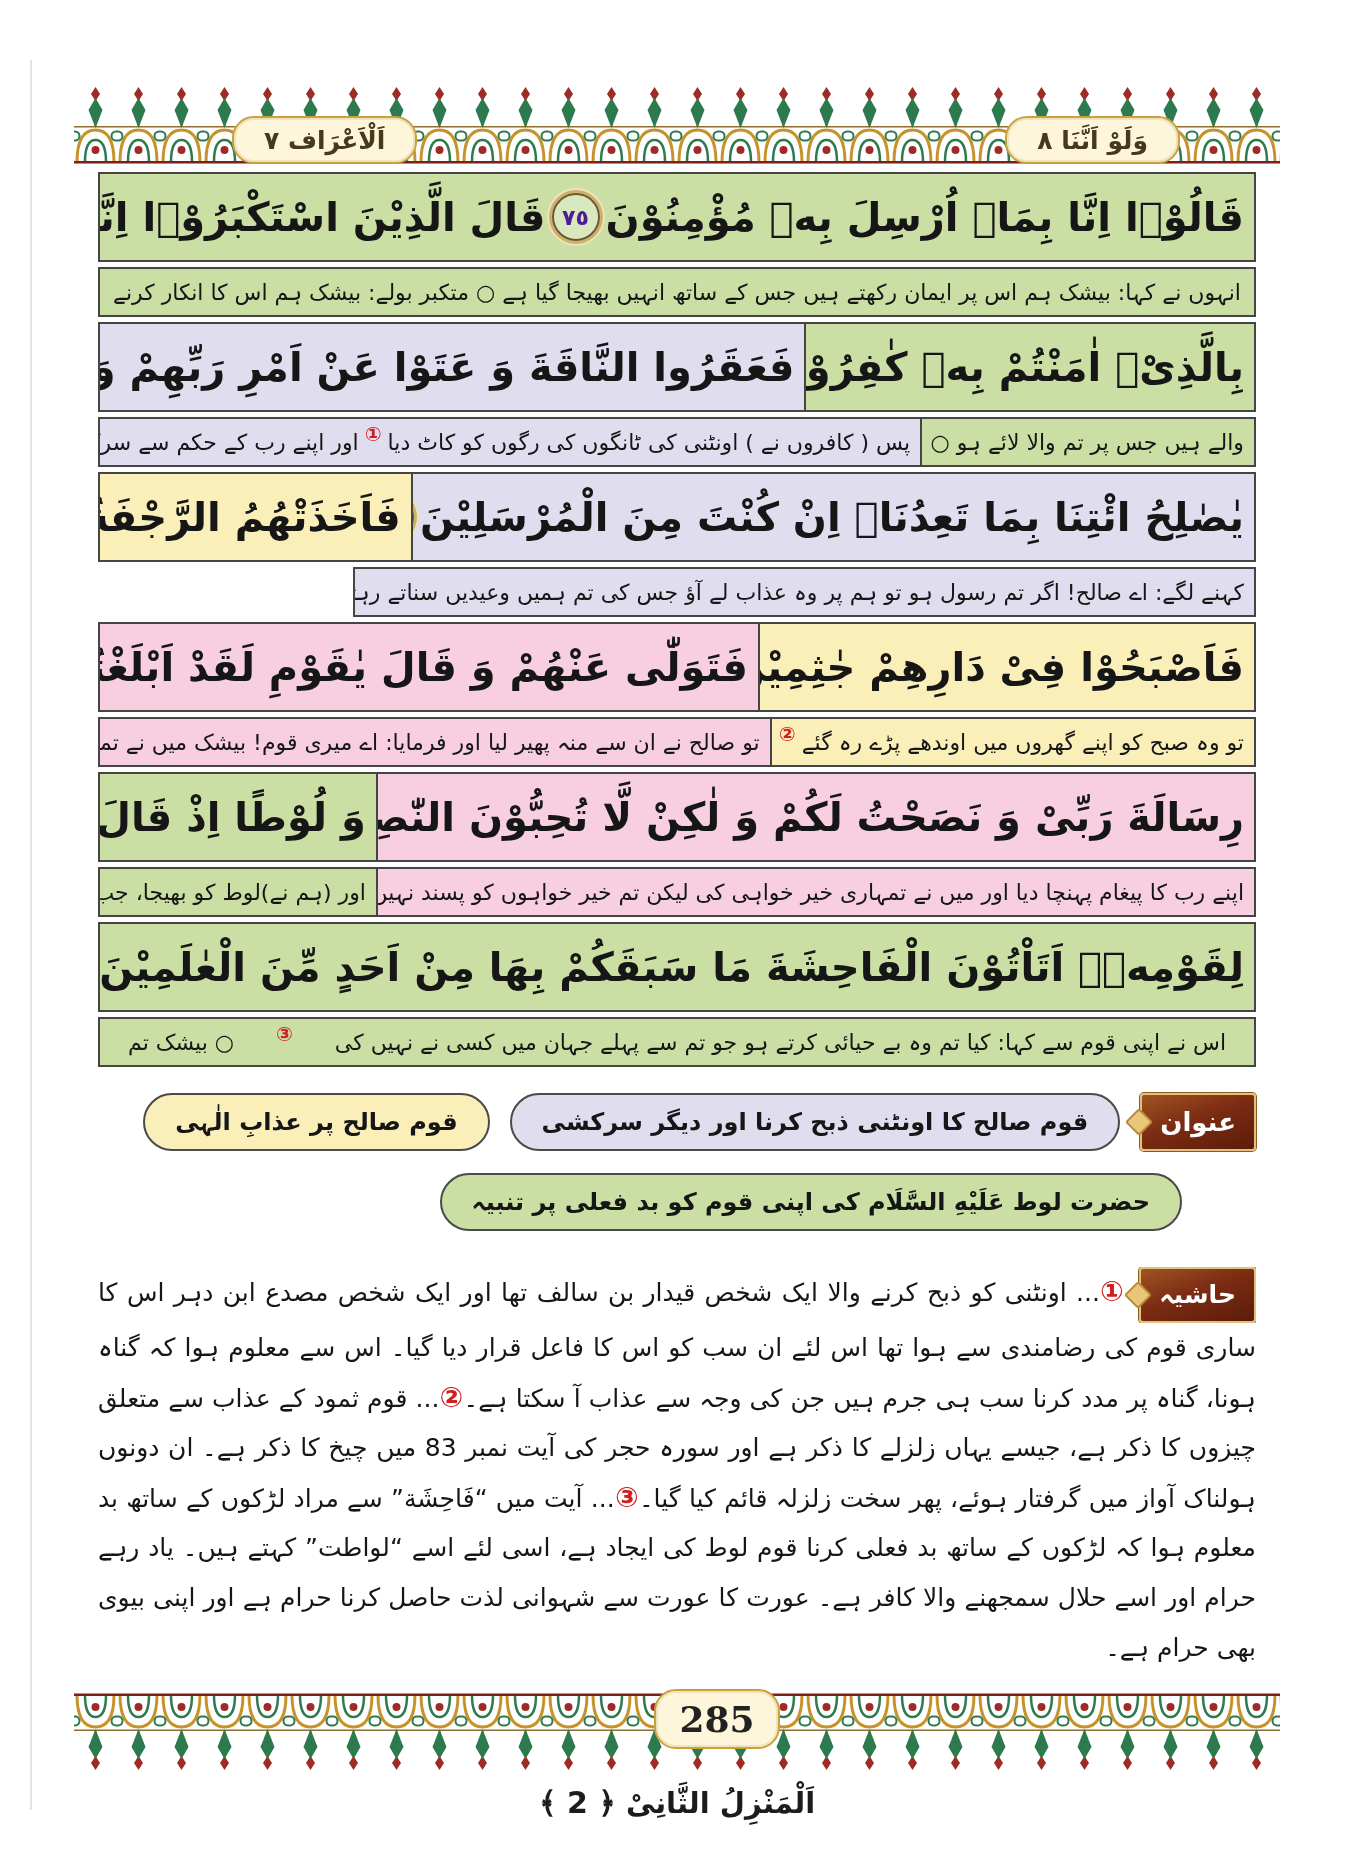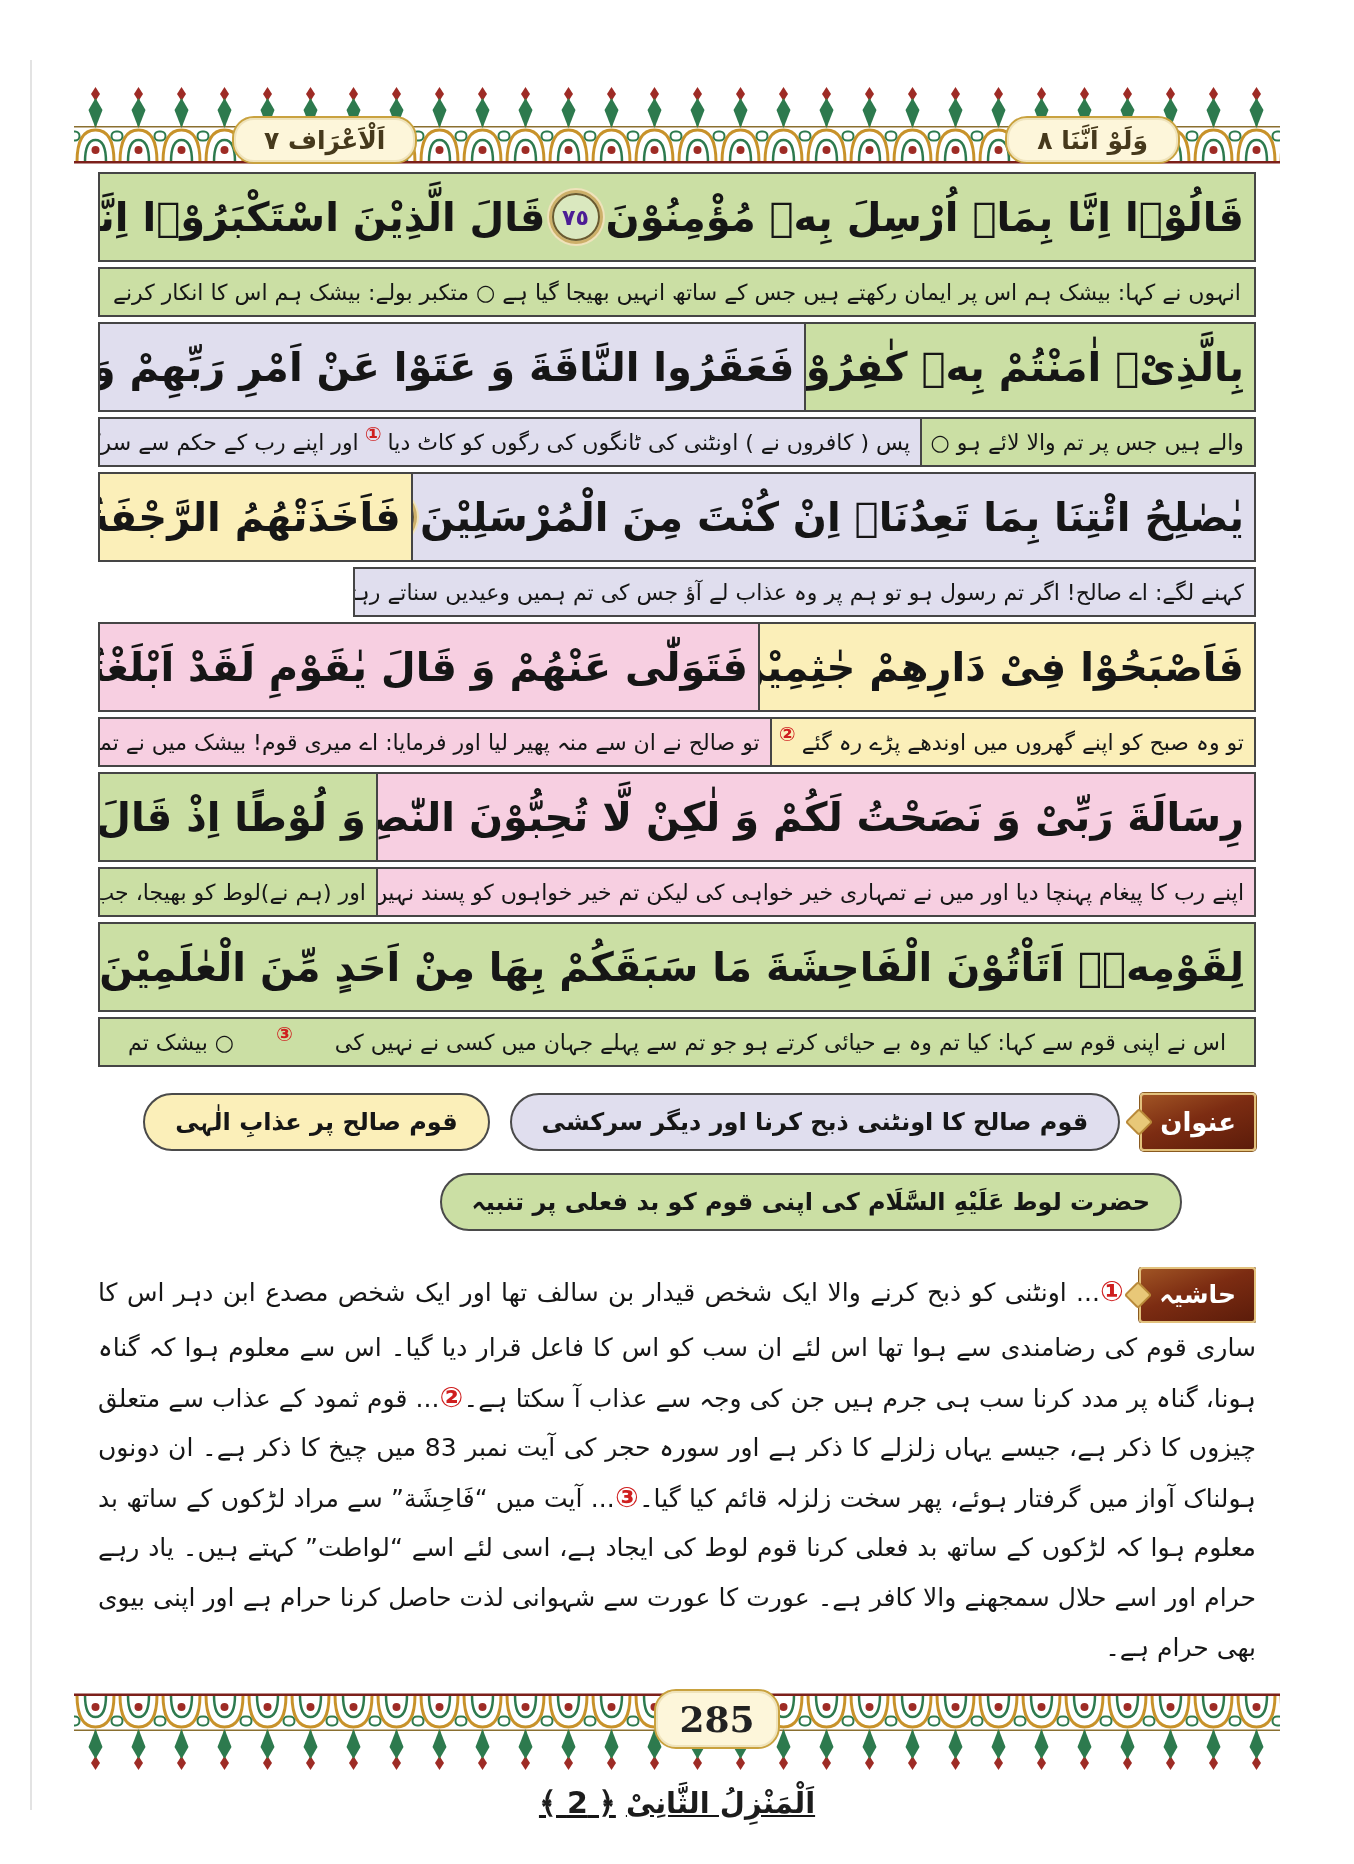--- a/index.html
+++ b/index.html
@@ -74,21 +74,21 @@
   
   .footnotes{margin:36px 98px 0;direction:rtl;}
   .fn-line{font-size:25px;line-height:50px;height:50px;text-align:justify;text-align-last:justify;overflow:hidden;}
   .fn-line.first{display:flex;align-items:flex-start;gap:14px;height:56px;}
   .fn-line.first .fn-text{flex:1;text-align:justify;text-align-last:justify;line-height:50px;}
   .fn-line.last{text-align:right;text-align-last:right;}
   .fn-badge{height:52px;font-size:25px;}
   .footnotes .p-marker{color:#cf1f1f;font-weight:bold;font-size:28px;}
 
   
-  .footer{position:relative;text-decoration:underline;}
+  .footer{position:relative;}
   .manzil{
     margin-top:12px;display:flex;justify-content:center;align-items:center;gap:10px;
     direction:rtl;font-size:29px;font-weight:bold;color:#1c1c1c;
   }
   .manzil .num{font-size:30px;}
 </style>
 </head>
 <body>
 
 <div class="page">

